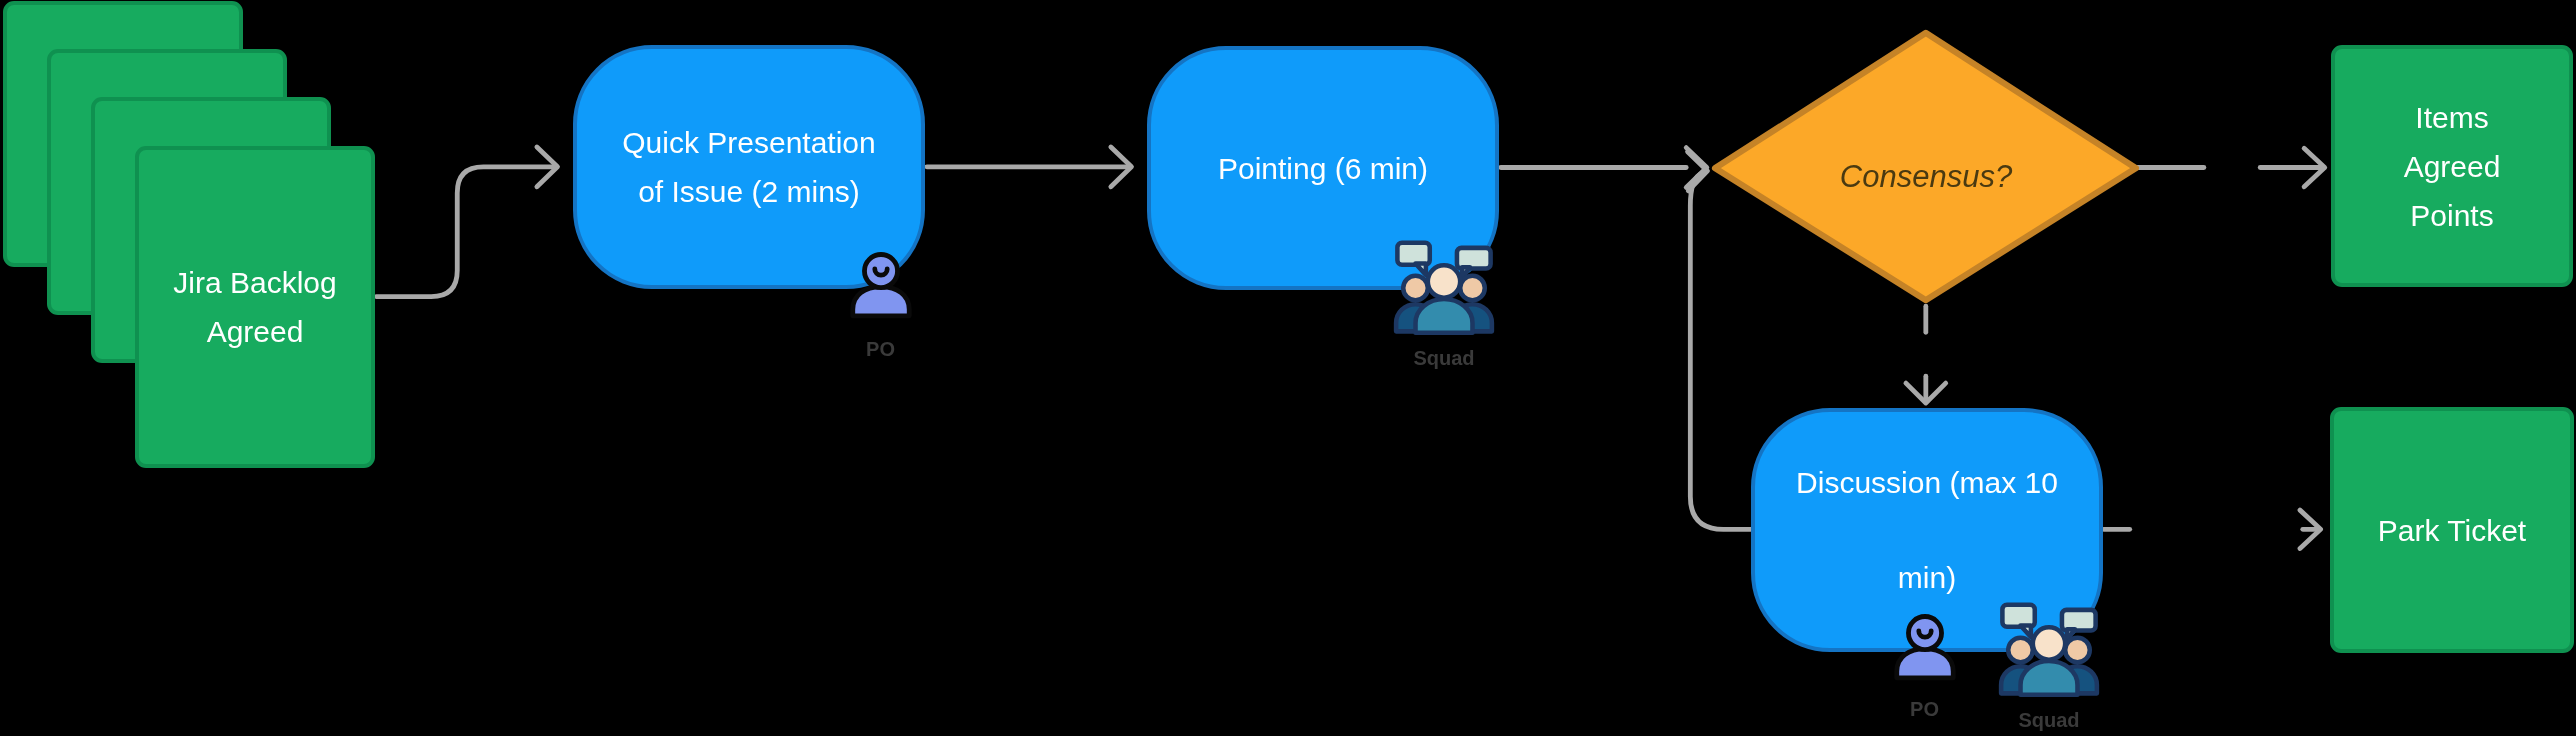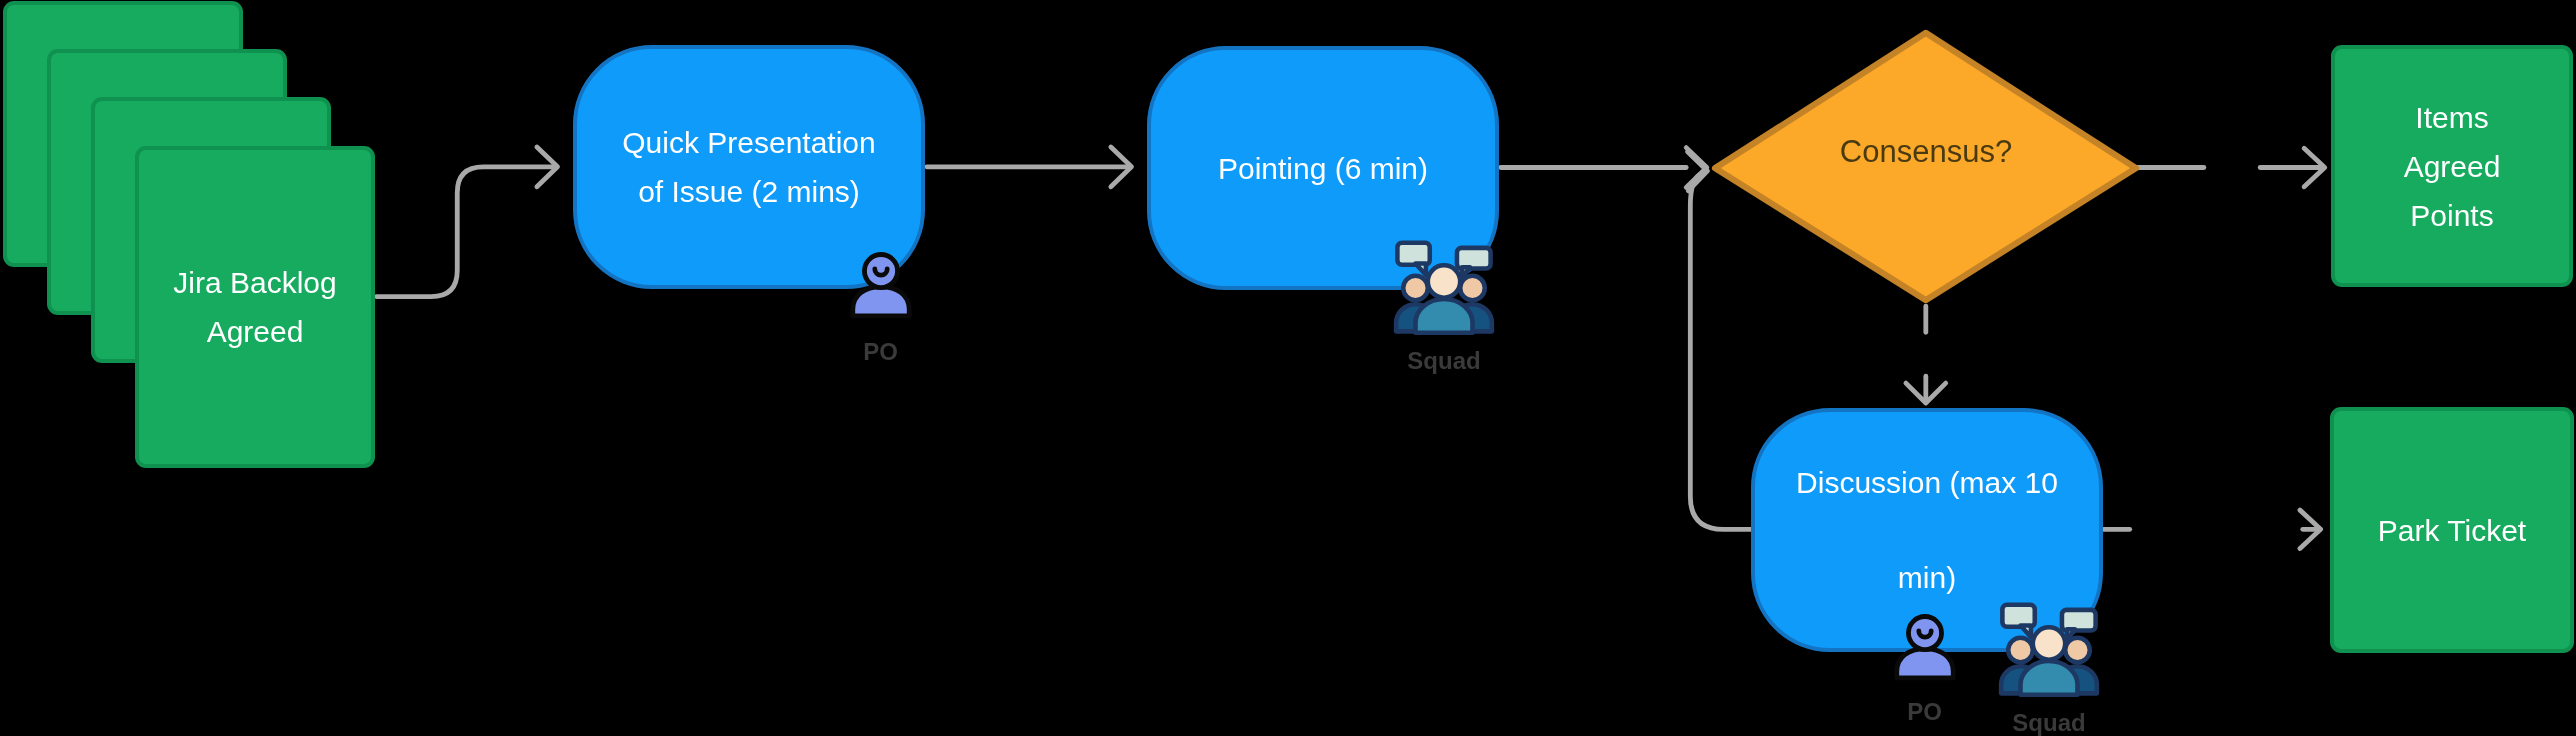--- a/index.html
+++ b/index.html
@@ -34,21 +34,21 @@
   }
   .bnode{
     background:var(--node-blue-fill);border:4.8px solid var(--node-blue-border);
     border-radius:79px;
   }
   .diamond-label{
     position:absolute;display:flex;align-items:center;justify-content:center;
     color:var(--diamond-text);font-size:31px;font-weight:500;text-align:center;
   }
   .actor-label{
-    position:absolute;color:var(--actor-label);font-size:24px;font-weight:700;
+    position:absolute;color:var(--actor-label);font-size:20px;font-weight:700;
     text-align:center;
   }
   svg.overlay{position:absolute;left:0;top:0;}
   svg.icon{position:absolute;}
   .connector{stroke:var(--connector-gray);stroke-width:7;fill:none;
     stroke-linecap:round;stroke-linejoin:round;}
 </style>
 </head>
 <body>
 
@@ -123,21 +123,21 @@
 <div class="actor-label" style="left:846px;top:338px;width:69px;">PO</div>
 
 <div class="bnode" style="left:1147px;top:46px;width:352px;height:244px;">
   <div>Pointing (6 min)</div>
 </div>
 <svg class="icon" style="left:1392px;top:240px;width:104px;height:96px;" viewBox="0 0 152 140" width="104" height="96">
     <use href="#squad-people"></use>
   </svg>
 <div class="actor-label" style="left:1392px;top:347px;width:104px;">Squad</div>
 
-<div class="diamond-label" style="left:1736px;top:135px;width:380px;height:33px;">Consensus?</div>
+<div class="diamond-label" style="left:1736px;top:160px;width:380px;height:33px;font-style:italic;">Consensus?</div>
 
 <div class="gbox" style="left:2331px;top:45px;width:242px;height:242px;">
   <div>Items</div>
   <div>Agreed</div>
   <div>Points</div>
 </div>
 
 <div class="bnode" style="left:1751px;top:408px;width:352px;height:244px;gap:46px;">
   <div>Discussion (max 10</div>
   <div>min)</div>

